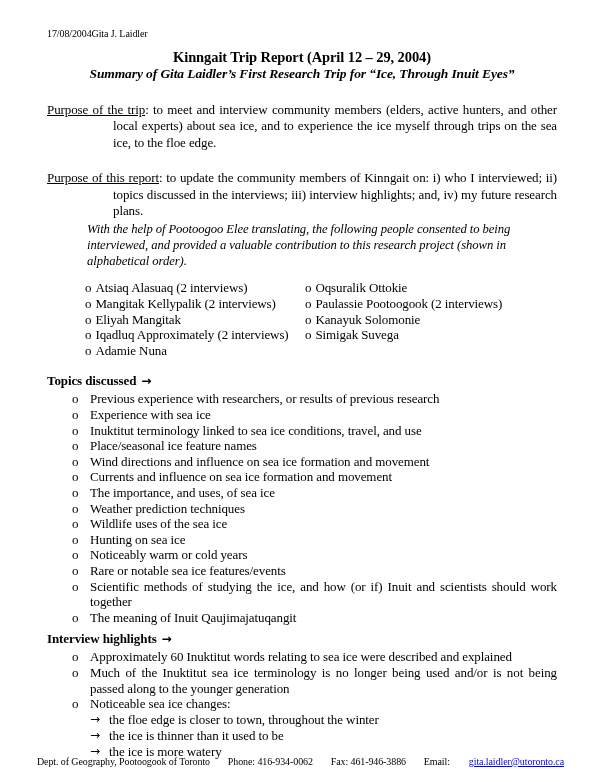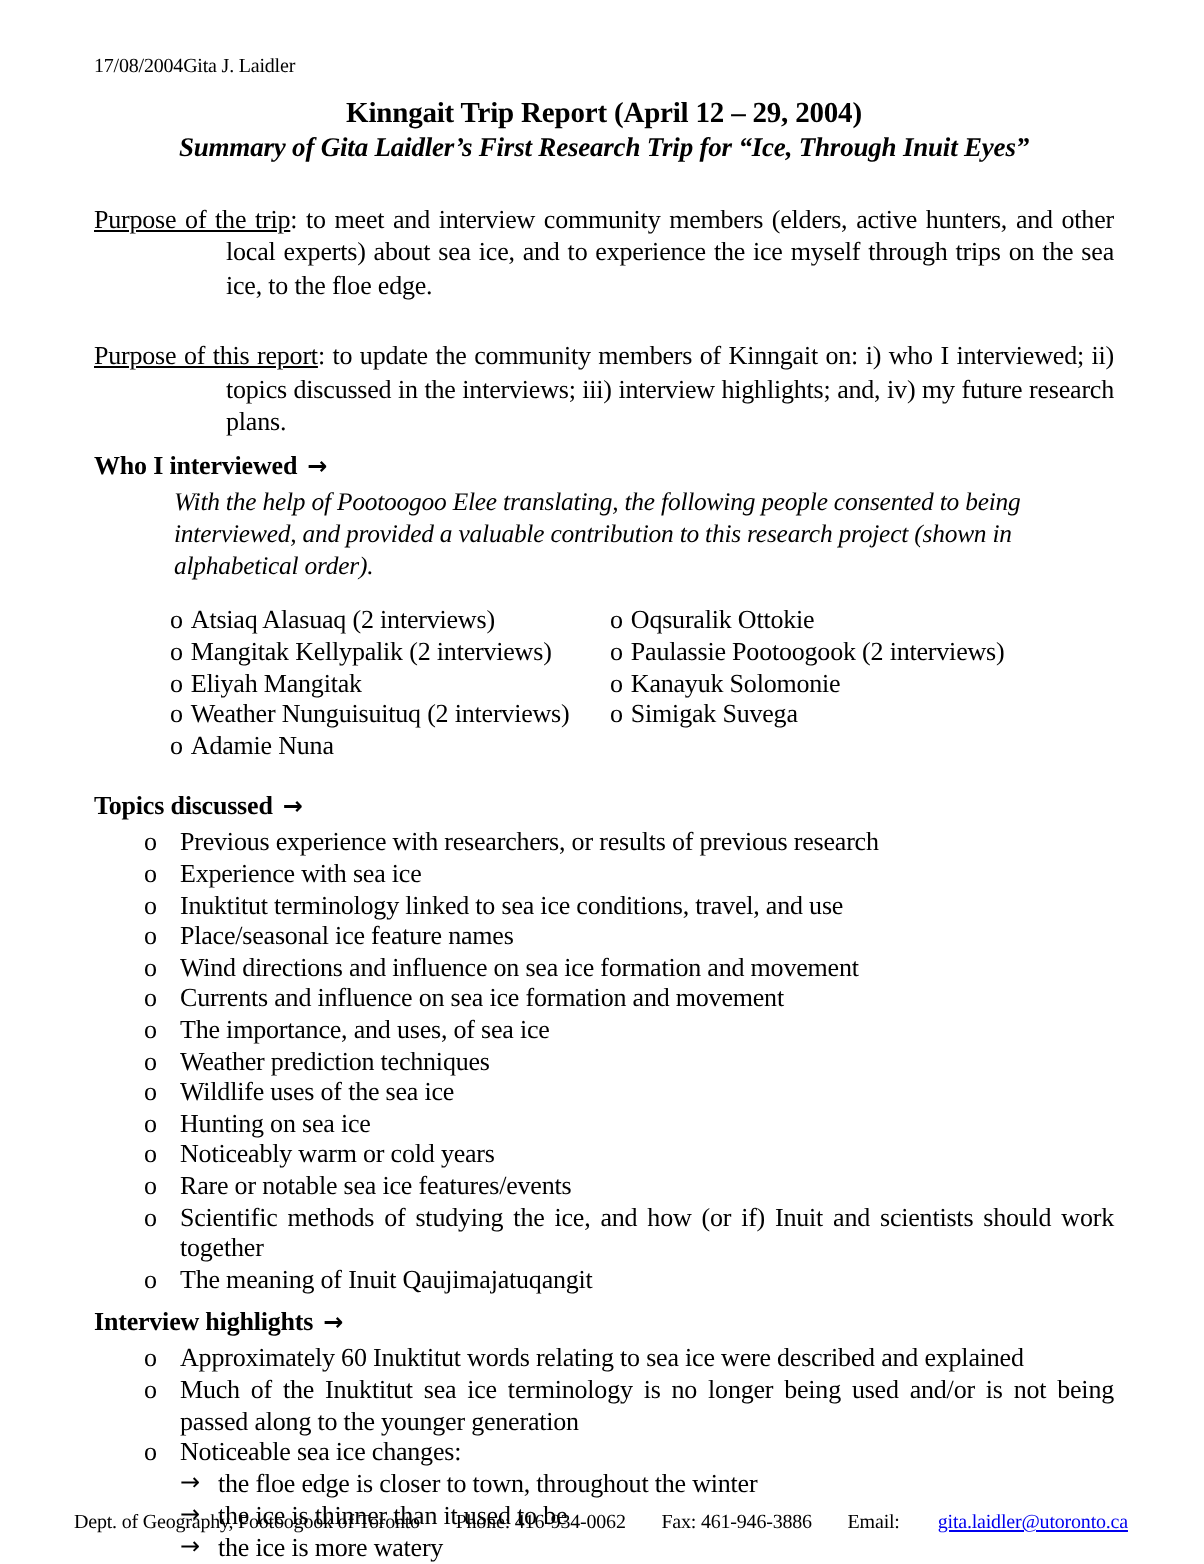--- a/index.html
+++ b/index.html
@@ -131,40 +131,39 @@
   </div>
 
   <div class="title">Kinngait Trip Report (April 12 – 29, 2004)</div>
   <div class="subtitle">Summary of Gita Laidler’s First Research Trip for “Ice, Through Inuit Eyes”</div>
 
   <p class="hang"><span class="u">Purpose of the trip</span><span>: to meet and interview community members (elders, active hunters, and other local experts) about sea ice, and to experience the ice myself through trips on the sea ice, to the floe edge.</span></p>
 
   <p class="hang second"><span class="u">Purpose of this report</span><span>: to update the community members of Kinngait on: i) who I interviewed; ii) topics discussed in the interviews; iii) interview highlights; and, iv) my future research plans.</span></p>
 
   <div>
-    <div class="h h-who"><span>Who I interviewed</span><span class="harrow">→</span></div>
     <p class="intro">With the help of Pootoogoo Elee translating, the following people consented to being interviewed, and provided a valuable contribution to this research project (shown in alphabetical order).</p>
 
     <div class="cols">
       <ul class="people left-col">
         <li>
             <span class="blt">o</span>
             <span><span>Atsiaq Alasuaq</span><span> (2 </span><span class="it">interviews</span><span>)</span></span>
           </li>
         <li>
             <span class="blt">o</span>
             <span><span>Mangitak Kellypalik</span><span> (2 </span><span class="it">interviews</span><span>)</span></span>
           </li>
         <li>
             <span class="blt">o</span>
             <span><span>Eliyah Mangitak</span></span>
           </li>
         <li>
             <span class="blt">o</span>
-            <span><span>Weather Nunguisuituq</span><span> (2 </span><span class="it">interviews</span><span>)</span></span>
+            <span><span>Iqadluq Approximately</span><span> (2 </span><span class="it">interviews</span><span>)</span></span>
           </li>
         <li>
             <span class="blt">o</span>
             <span><span>Adamie Nuna</span></span>
           </li>
       </ul>
       <ul class="people">
         <li>
             <span class="blt">o</span>
             <span><span>Oqsuralik Ottokie</span></span>

